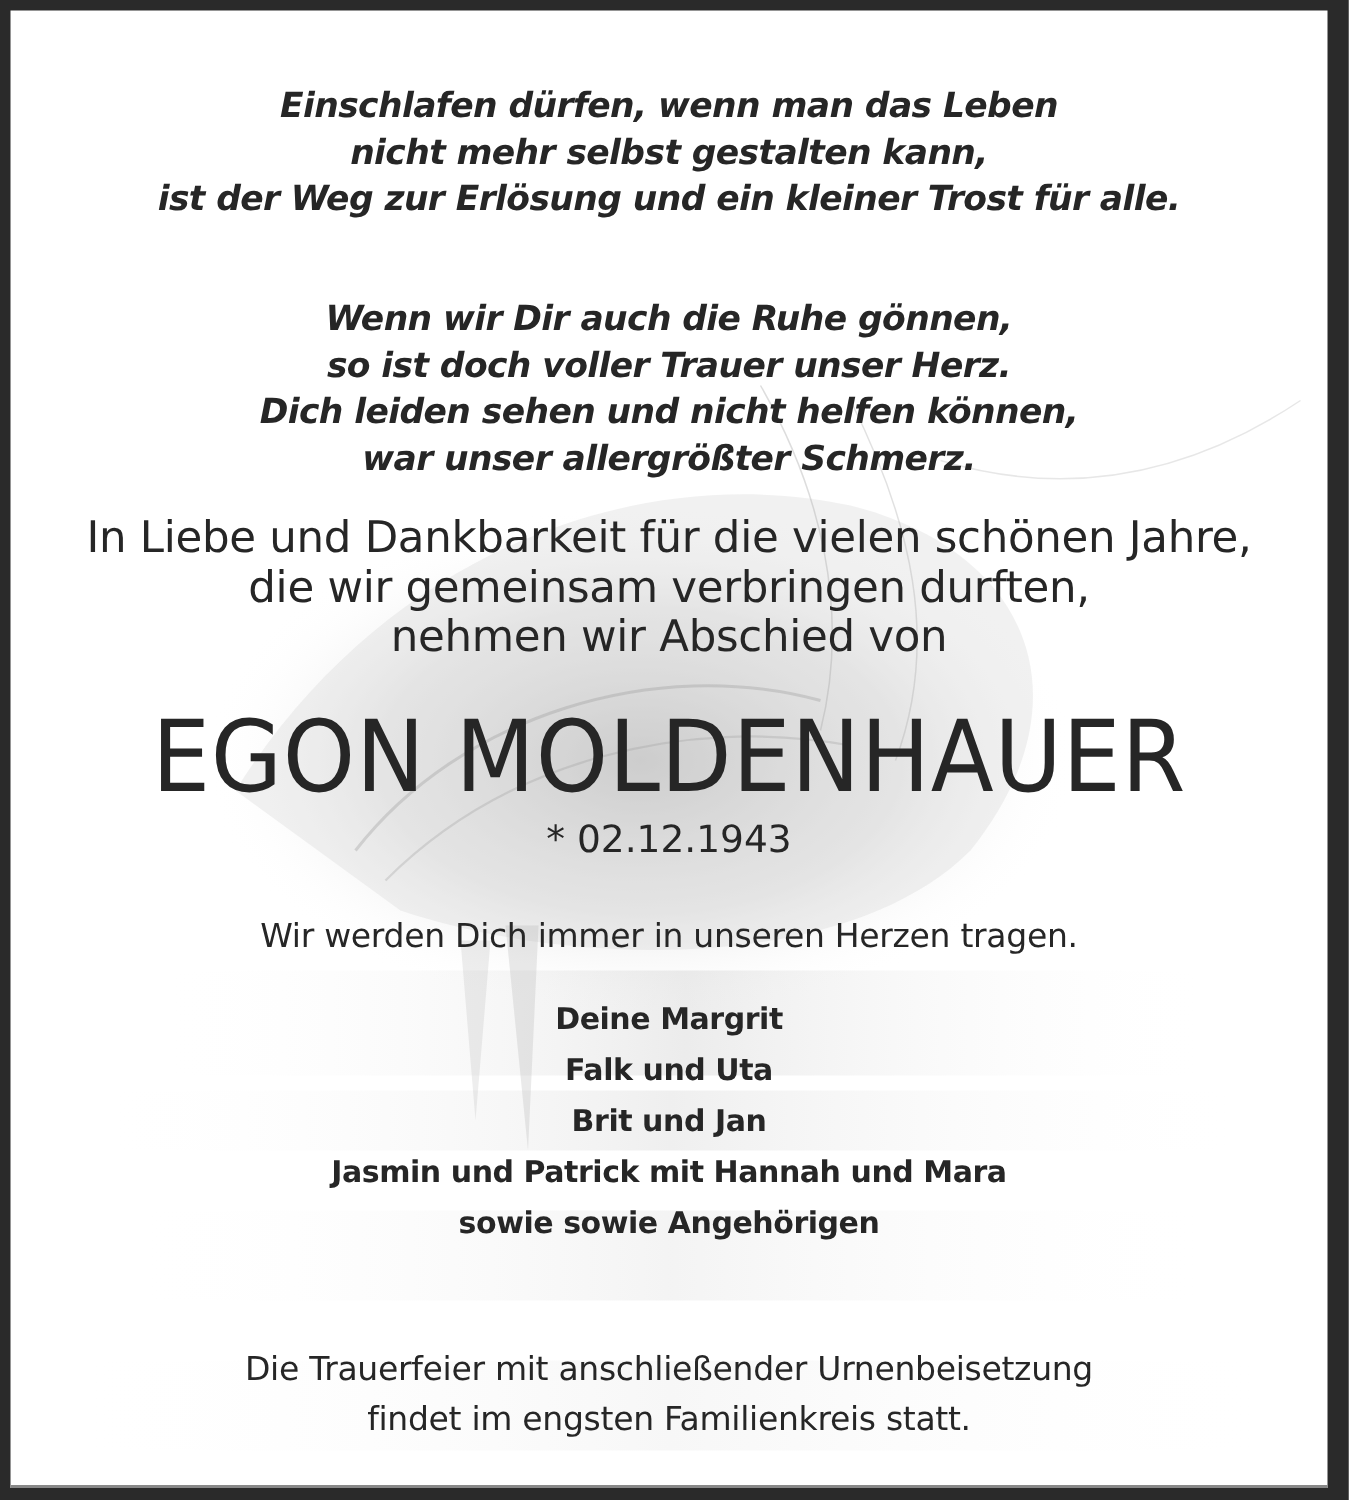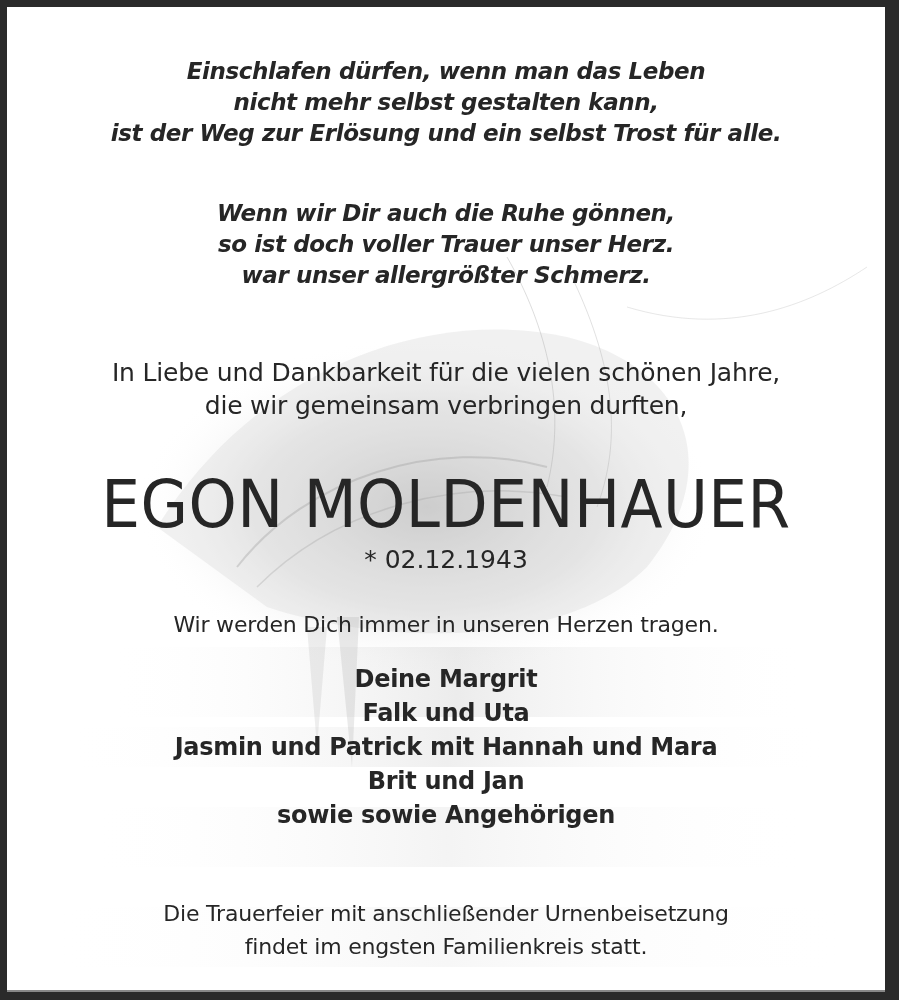--- a/index.html
+++ b/index.html
@@ -37,25 +37,25 @@
       font-size: 23px;
       letter-spacing: -0.4px;
       line-height: 31px;
       margin: 0;
     }
     .poem1 { position: absolute; top: 49px; left: 0; right: 0; }
     .poem2 { position: absolute; top: 191px; left: 0; right: 0; font-style: italic; }
     .intro {
       position: absolute;
       top: 333px; left: 0; right: 0;
-      font-size: 25px;
+      font-size: 29px;
       line-height: 33px;
       font-weight: normal;
       letter-spacing: -0.2px;
-      margin: 16px;
+      margin: 2px;
     }
     .name {
       position: absolute;
       top: 460px; left: 0; right: 0;
       font-size: 66px;
       line-height: 76px;
       font-weight: normal;
       letter-spacing: 0.5px;
       margin: 0;
       font-family: "DejaVu Sans", sans-serif;
@@ -74,21 +74,21 @@
     .memory {
       position: absolute;
       top: 601px; left: 0; right: 0;
       font-size: 22px;
       line-height: 34px;
       letter-spacing: -0.2px;
     }
     .family {
       position: absolute;
       top: 655px; left: 0; right: 0;
-      font-size: 24px;
+      font-size: 20px;
       font-weight: bold;
       line-height: 34px;
       letter-spacing: -0.3px;
       margin: 0;
       padding: 0;
       list-style: none;
     }
     .funeral {
       position: absolute;
       top: 890px; left: 0; right: 0;
@@ -130,47 +130,49 @@
     <rect x="40" y="900" width="800" height="60" fill="url(#g2)" opacity="0.25"></rect>
     <path d="M330 610 L 345 760 L 352 610 Z" fill="#aaaaaa" opacity="0.25"></path>
     <path d="M300 620 L 310 740 L 320 620 Z" fill="#aaaaaa" opacity="0.2"></path>
   </svg>
 
   <div class="content">
 
     <p class="poem poem1">
       <span class="line">Einschlafen dürfen, wenn man das Leben</span>
       <span class="line">nicht mehr selbst gestalten kann,</span>
-      <span class="line">ist der Weg zur Erlösung und ein selbst Trost für alle.</span>
+      <span class="line">ist der Weg zur Erlösung und ein kleiner Trost für alle.</span>
     </p>
 
     <p class="poem poem2">
       <span class="line">Wenn wir Dir auch die Ruhe gönnen,</span>
       <span class="line">so ist doch voller Trauer unser Herz.</span>
+      <span class="line">Dich leiden sehen und nicht helfen können,</span>
       <span class="line">war unser allergrößter Schmerz.</span>
     </p>
 
     <p class="intro">
       <span class="line">In Liebe und Dankbarkeit für die vielen schönen Jahre,</span>
       <span class="line">die wir gemeinsam verbringen durften,</span>
+      <span class="line">nehmen wir Abschied von</span>
     </p>
 
     <h1 class="name">EGON MOLDENHAUER</h1>
 
     <div class="dates">
       <span>* 02.12.1943</span>
     </div>
 
     <div class="memory">Wir werden Dich immer in unseren Herzen tragen.</div>
 
     <ul class="family">
       <li class="line">Deine Margrit</li>
       <li class="line">Falk und Uta</li>
+      <li class="line">Brit und Jan</li>
       <li class="line">Jasmin und Patrick mit Hannah und Mara</li>
-      <li class="line">Brit und Jan</li>
       <li class="line">sowie sowie Angehörigen</li>
     </ul>
 
     <p class="funeral">
       <span class="line">Die Trauerfeier mit anschließender Urnenbeisetzung</span>
       <span class="line">findet im engsten Familienkreis statt.</span>
     </p>
 
   </div>
 </div>

